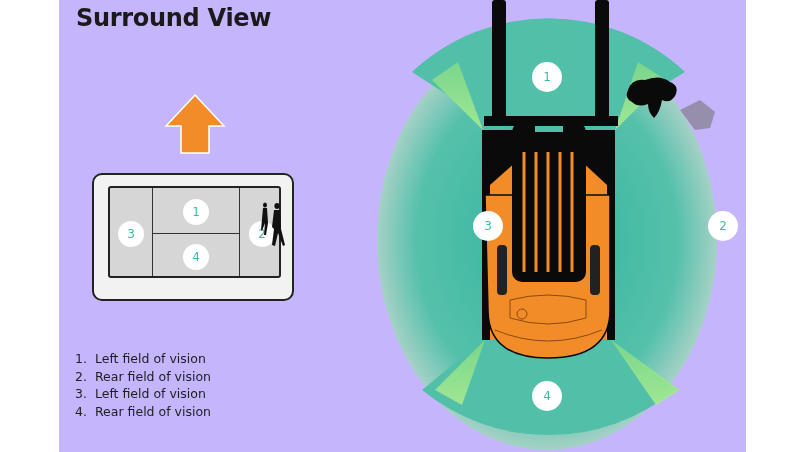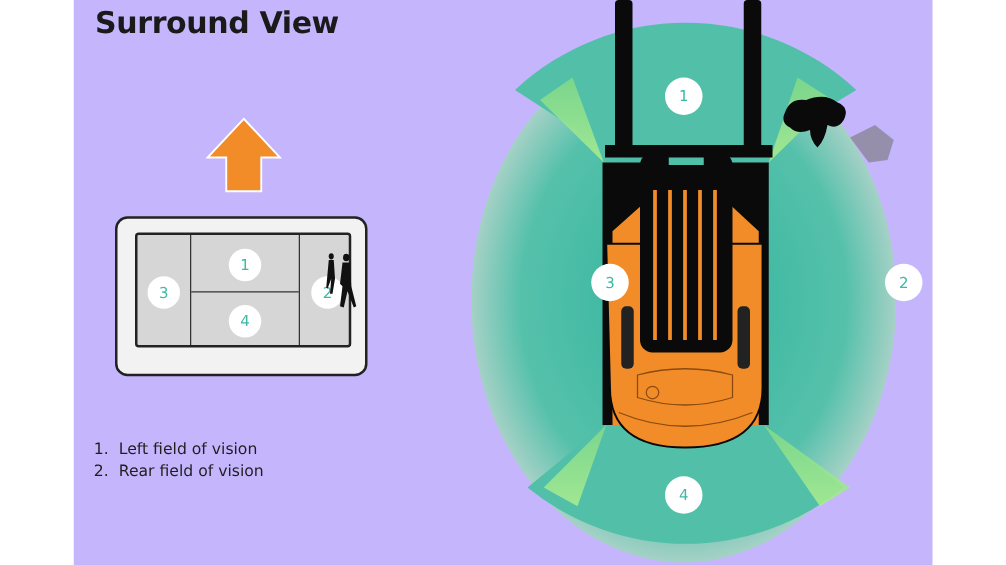--- a/index.html
+++ b/index.html
@@ -83,20 +83,22 @@
           <ellipse cx="17" cy="5" rx="2.6" ry="3" fill="#111"></ellipse>
           <path d="M14,9 L20,9 L21,28 L25,44 L23,45 L18,32 L15,45 L12,44 L14,28 L12,26 Z" fill="#111"></path>
         </svg>
       </div>
     </div>
   </div>
 
   <div class="legend">
     <div class="legend-item"><span class="legend-num">1.</span> <span>Left field of vision</span></div>
     <div class="legend-item"><span class="legend-num">2.</span> <span>Rear field of vision</span></div>
+    <div class="legend-item"><span class="legend-num">3.</span> <span>Left field of vision</span></div>
+    <div class="legend-item"><span class="legend-num">4.</span> <span>Rear field of vision</span></div>
   </div>
 
   <div class="diagram">
     <svg width="376" height="452" viewBox="0 0 376 452">
       <defs>
         <radialGradient id="zoneGrad" cx="50%" cy="50%" r="55%">
           <stop offset="0%" stop-color="#2fb39c"></stop>
           <stop offset="70%" stop-color="#56c1ab"></stop>
           <stop offset="100%" stop-color="#c8d8d2"></stop>
         </radialGradient>

